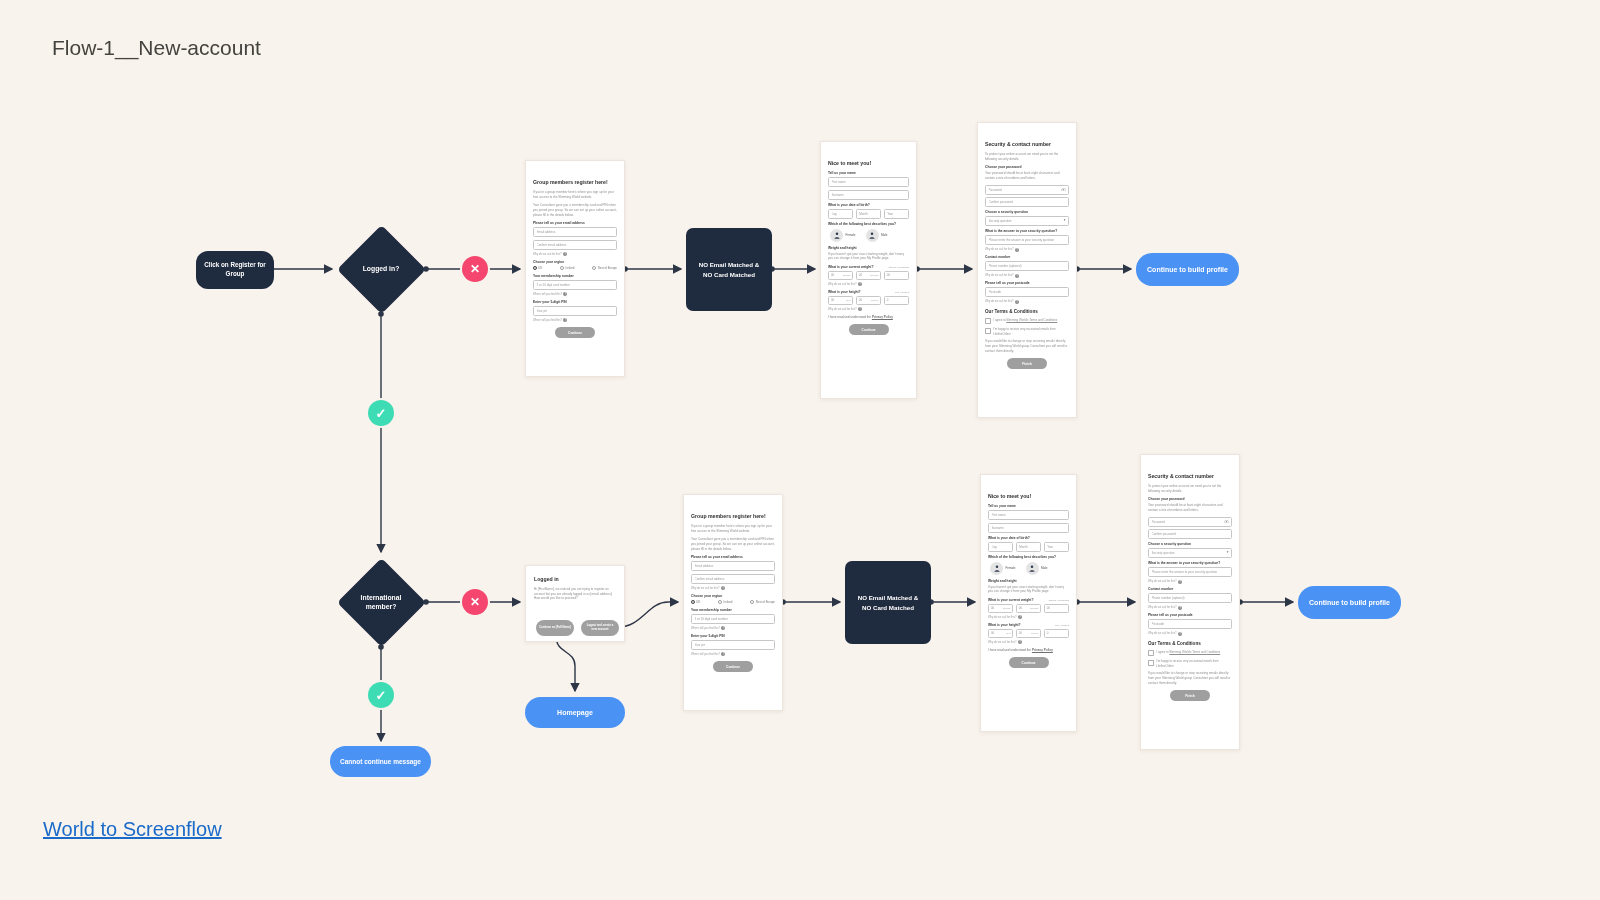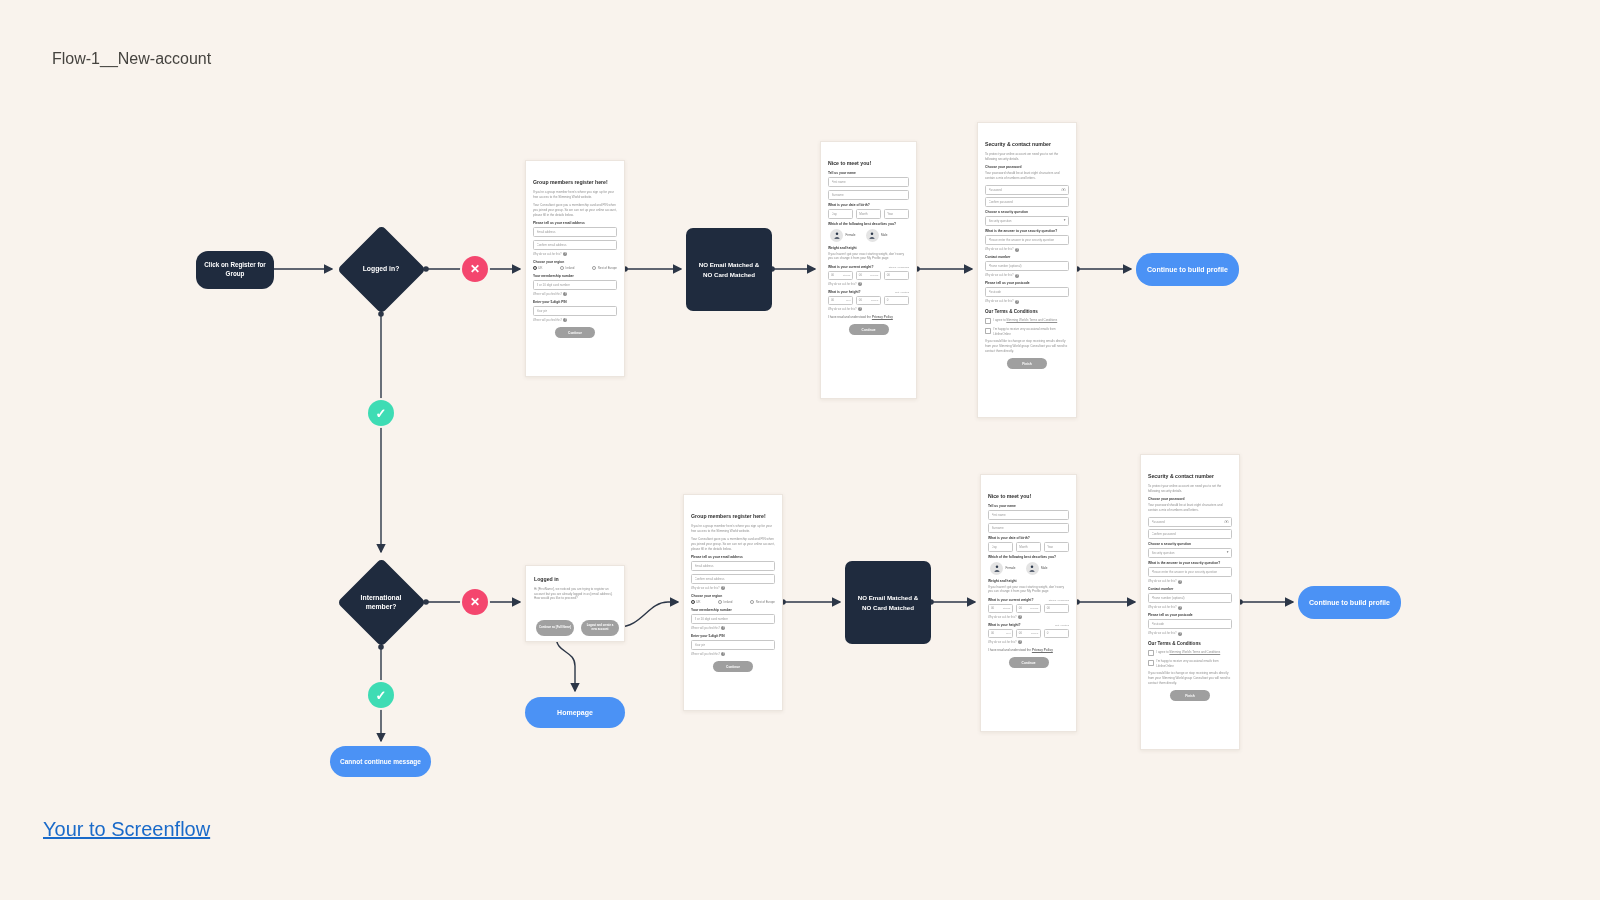--- a/index.html
+++ b/index.html
@@ -1,20 +1,20 @@
 <!DOCTYPE html>
 <html><head>
 <meta charset="utf-8">
 <style>
   html,body{margin:0;padding:0;}
   body{background:#f9f3ed;font-family:"Liberation Sans", sans-serif;}
   #canvas{position:relative;width:1600px;height:900px;background:#f9f3ed;overflow:hidden;}
 
   
-  .page-title{position:absolute;left:52px;top:50px;font-size:16px;color:#45433f;}
+  .page-title{position:absolute;left:52px;top:36px;font-size:21px;color:#45433f;}
   .page-subtitle{position:absolute;left:52px;top:70px;width:482px;font-size:11.5px;line-height:1.5;color:#3b3a38;}
   .screenflow-link{position:absolute;left:43px;top:818px;font-size:20px;color:#1a6ac9;text-decoration:underline;cursor:pointer;}
 
   
   #connectors{position:absolute;left:0;top:0;pointer-events:none;}
 
   
   .flow-pill-dark{position:absolute;background:#1f2b3e;color:#fff;border-radius:12px;display:flex;align-items:center;justify-content:center;text-align:center;font-weight:bold;font-size:6.3px;line-height:1.4;padding:0 6px;box-sizing:border-box;}
   .dark-box{position:absolute;background:#1f2b3e;color:#fff;border-radius:7px;display:flex;align-items:center;justify-content:center;text-align:center;font-weight:bold;font-size:6.2px;line-height:1.5;padding:0 9px;box-sizing:border-box;}
   .diamond-wrap{position:absolute;width:90px;height:90px;}
@@ -542,15 +542,15 @@
   </div>
 
   <button class="flow-btn-blue" style="left:1298px;top:586px;width:103px;height:33px;">Continue to build profile</button>
 
   <div class="badge green" style="left:368px;top:682px;">
       <span>✓</span>
     </div>
   <button class="flow-btn-blue" style="left:525px;top:697px;width:100px;height:31px;">Homepage</button>
   <button class="flow-btn-blue" style="left:330px;top:746px;width:101px;height:31px;font-size:6.5px;">Cannot continue message</button>
 
-  <a class="screenflow-link">Your to Screenflow</a>
+  <a class="screenflow-link">World to Screenflow</a>
 
 </div>
 
 </body></html>

